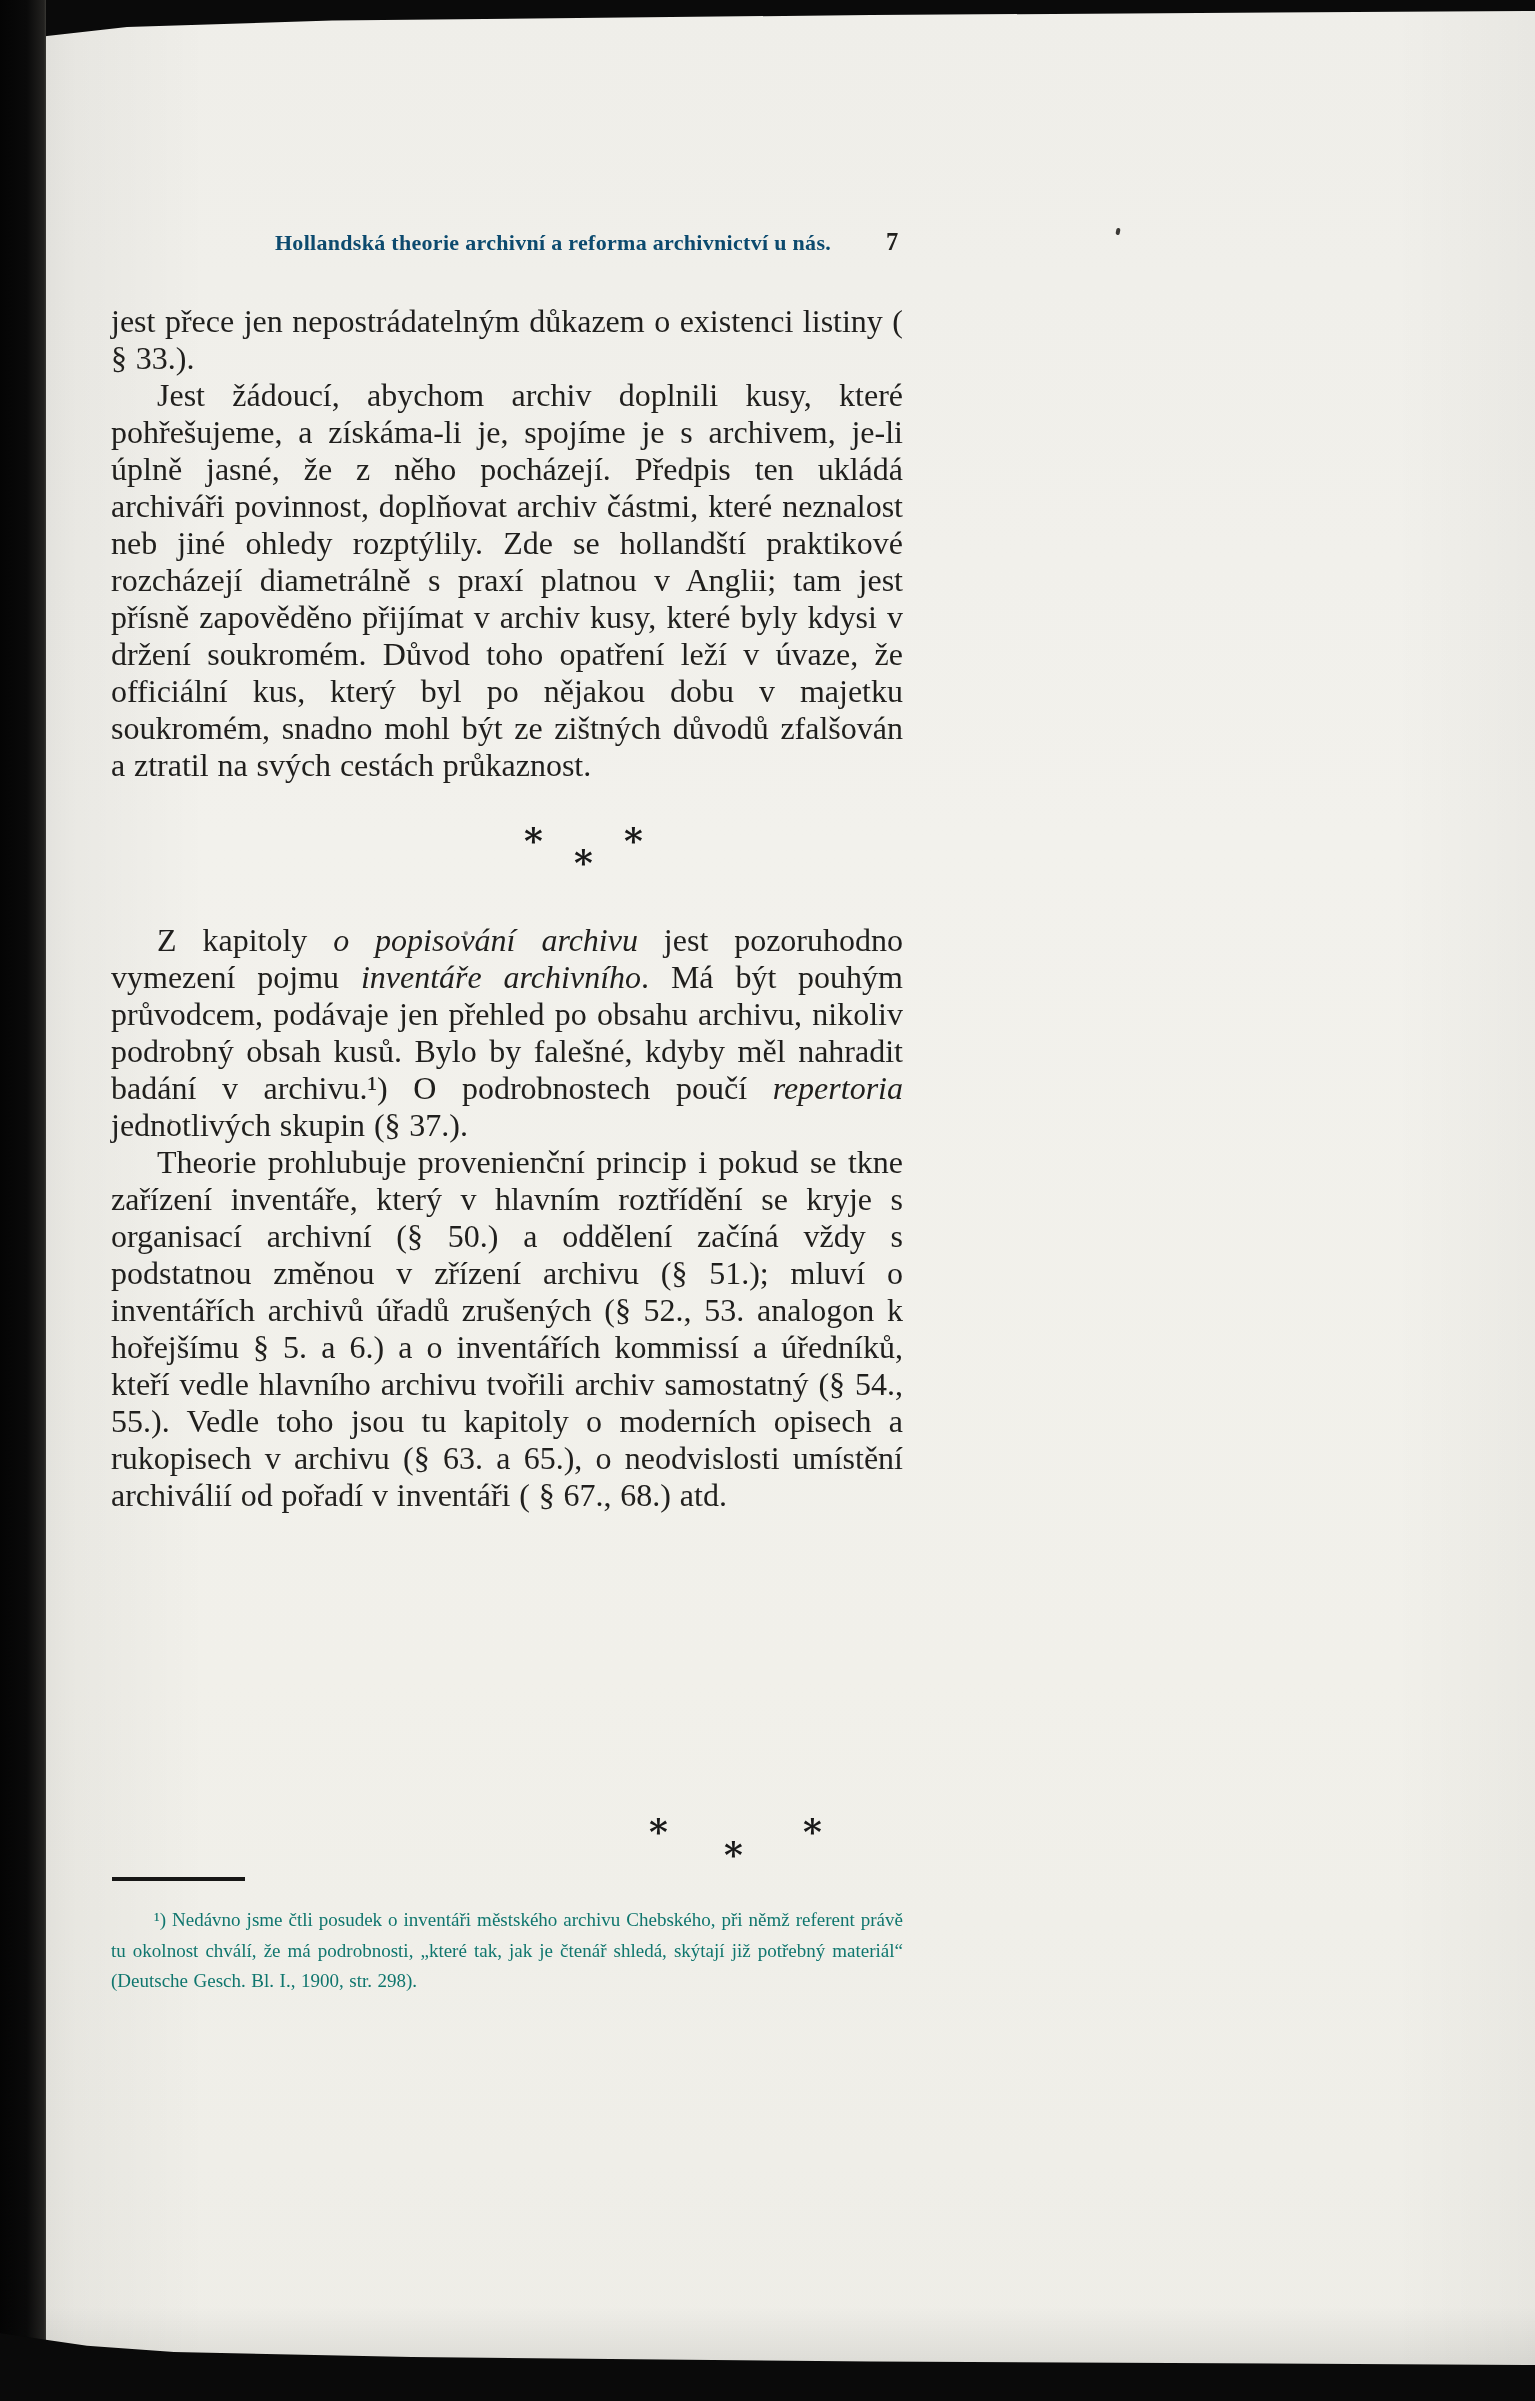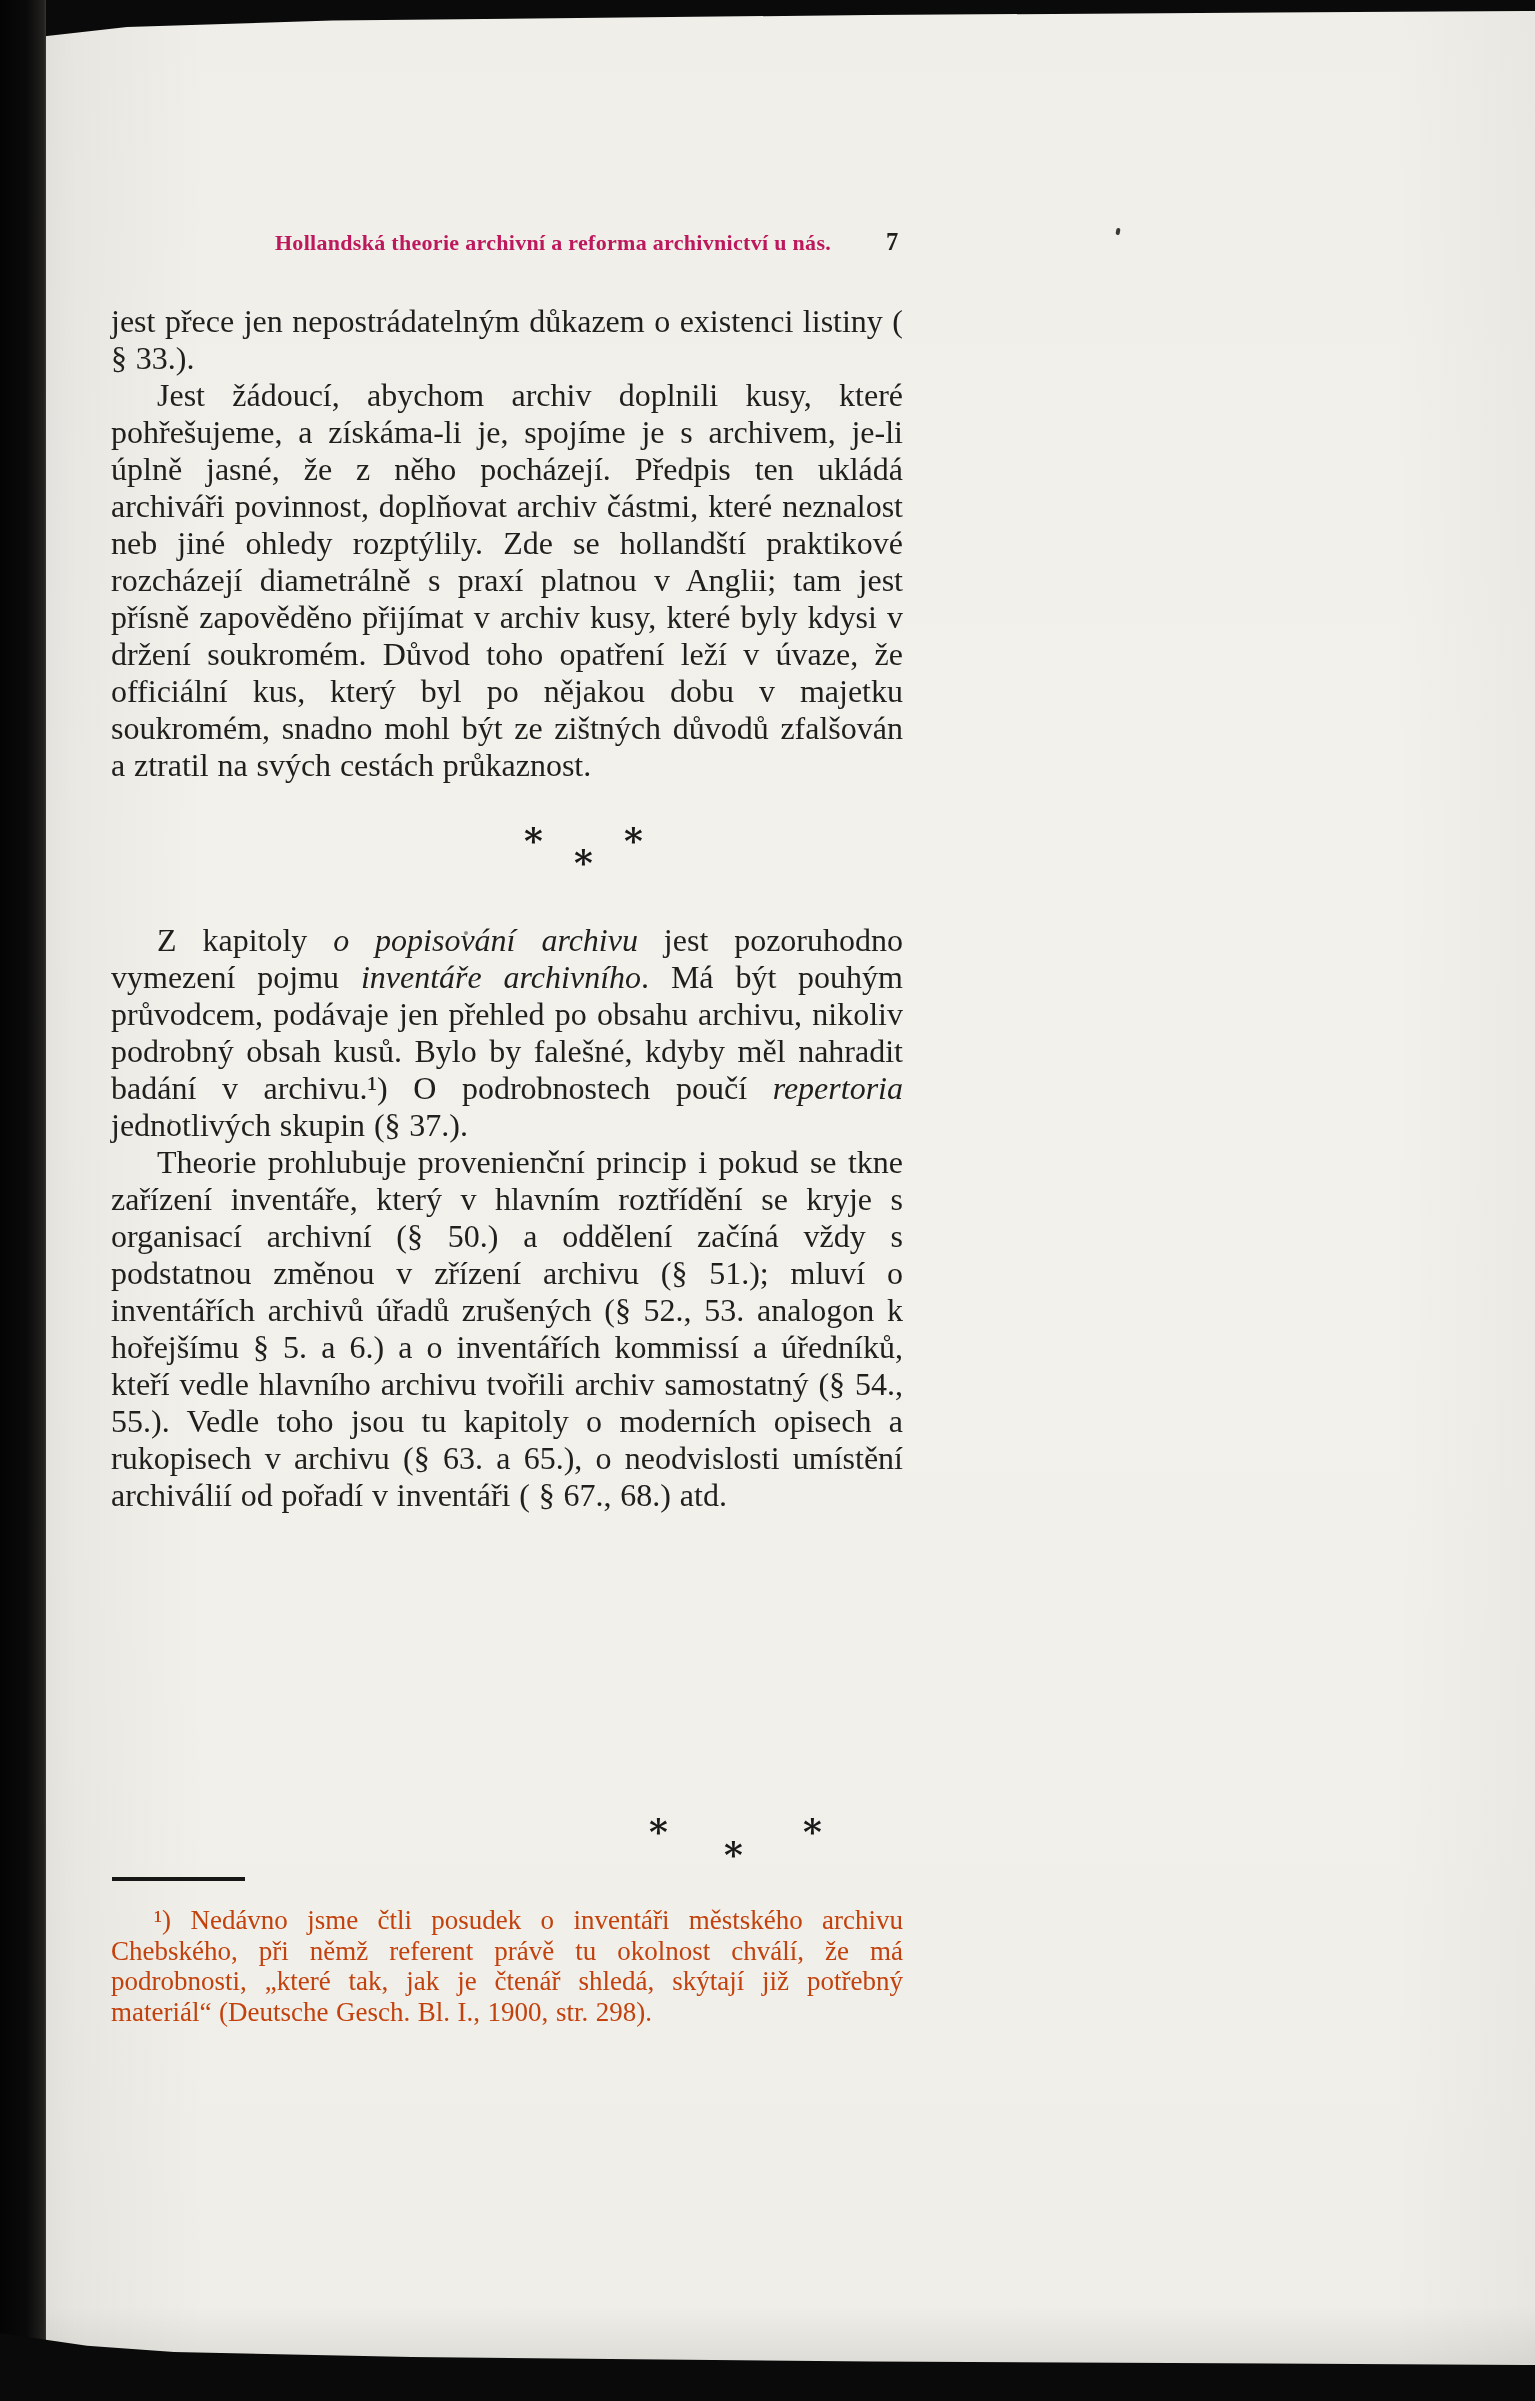--- a/index.html
+++ b/index.html
@@ -20,21 +20,21 @@
       linear-gradient(0deg, rgba(0,0,0,0.12) 0px, rgba(0,0,0,0) 95px),
       linear-gradient(180deg, #efeee9 0%, #f2f1ec 35%, #f1f0ea 70%, #eeede7 100%);
   }
   
   .header {
     position: absolute; left: 111px; top: 230px; width: 792px;
     z-index: 10;
   }
   .header .title {
     display: block; text-align: center; padding-left: 92px;
-    font-size: 22px; font-weight: 700; color: #be185d; letter-spacing: 0.3px;
+    font-size: 22px; font-weight: 700; color: #0c4a6e; letter-spacing: 0.3px;
   }
   .header .pagenum {
     position: absolute; right: 4.7px; top: -1.6px;
     font-size: 24.5px; font-weight: 700; color: #21201d;
   }
   
   .bodytext {
     position: absolute; left: 111px; top: 303px; width: 792px; z-index: 10;
     color: #201f1d;
   }
@@ -57,22 +57,22 @@
   .ast2 .b1 { left: 649px; top: 1813px; }
   .ast2 .b2 { left: 803px; top: 1813px; }
   .ast2 .b3 { left: 724px; top: 1836px; }
   
   .footnote-rule {
     position: absolute; left: 112px; top: 1877px; width: 133px; height: 4px;
     background: #171716; z-index: 10;
   }
   .footnote {
     position: absolute; left: 111px; top: 1905px; width: 792px; margin: 0;
-    font-size: 27px; line-height: 30.5px; text-align: justify; text-indent: 43px;
-    color: #c2410c; z-index: 10; word-spacing: 0.8px;
+    font-size: 19px; line-height: 30.5px; text-align: justify; text-indent: 43px;
+    color: #0f766e; z-index: 10; word-spacing: 0.8px;
   }
   
   .edge { position: absolute; background: #0a0a0a; z-index: 20; }
   .edge-top {
     left: 0; top: 0; width: 1536px; height: 47px;
     clip-path: polygon(0 0, 1536px 0, 1536px 11px, 871px 15px, 332px 20.6px, 127px 27px, 47px 36px, 0 46px);
   }
   .edge-left {
     left: 0; top: 0; width: 46px; height: 2401px;
     background: linear-gradient(90deg, #040404 0px, #0a0a0a 27px, #232220 44px, #3a3935 46px);

